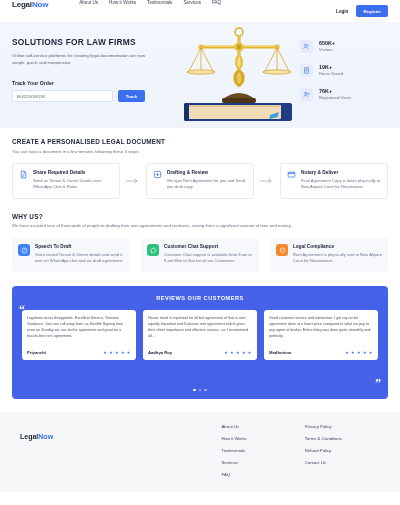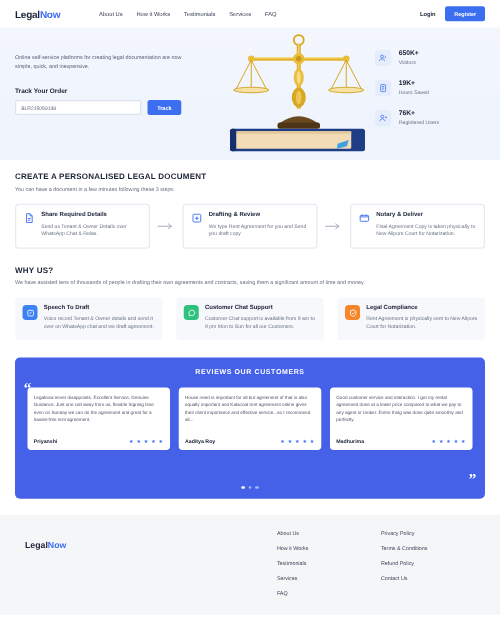--- a/index.html
+++ b/index.html
@@ -9,21 +9,20 @@
     background: #ffffff;
     color: #1c2237;
     overflow: hidden;
   }
 
   
   .nav {
     height: 22px;
     background: #ffffff;
     display: flex;
-    align-items: center;
     padding: 0 12px;
     position: relative;
   }
   .logo { font-size: 8px; font-weight: 700; letter-spacing: -.2px; }
   .logo .l1 { color: #1c2237; }
   .logo .l2 { color: #3c6ef0; }
   .nav-links { display: flex; gap: 11px; margin-left: 31px; }
   .nav-links a {
     font-size: 4.6px; color: #3c4257; text-decoration: none; white-space: nowrap;
   }
@@ -159,20 +158,21 @@
     <a href="#">FAQ</a>
   </div>
   <div class="nav-right">
     <a href="#" class="login-link">Login</a>
     <button class="register-btn">Register</button>
   </div>
 </div>
 
 <div class="hero">
   <div class="hero-left">
+    <div class="hero-title">SOLUTIONS FOR LAW FIRMS</div>
     <div class="hero-sub">Online self-service platforms for creating legal documentation are now simple, quick, and inexpensive.</div>
     <div class="track-label">Track Your Order</div>
     <div class="track-row">
       <input class="track-input" type="text" value="BLR215059138" style="">
       <button class="track-btn">Track</button>
     </div>
   </div>
 
   <div class="hero-art">
     <svg width="122" height="106" viewBox="0 0 122 106">

